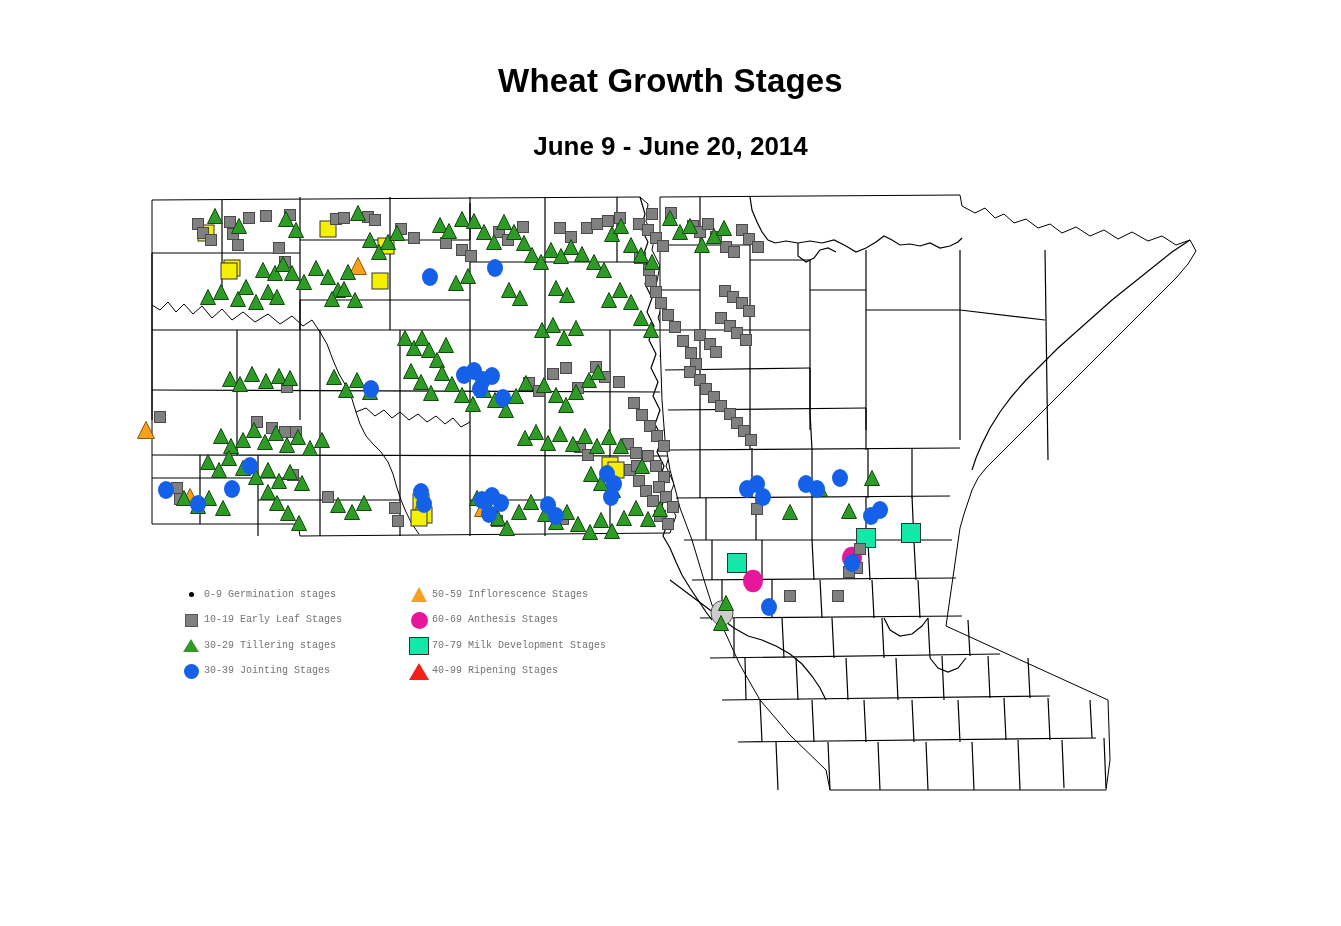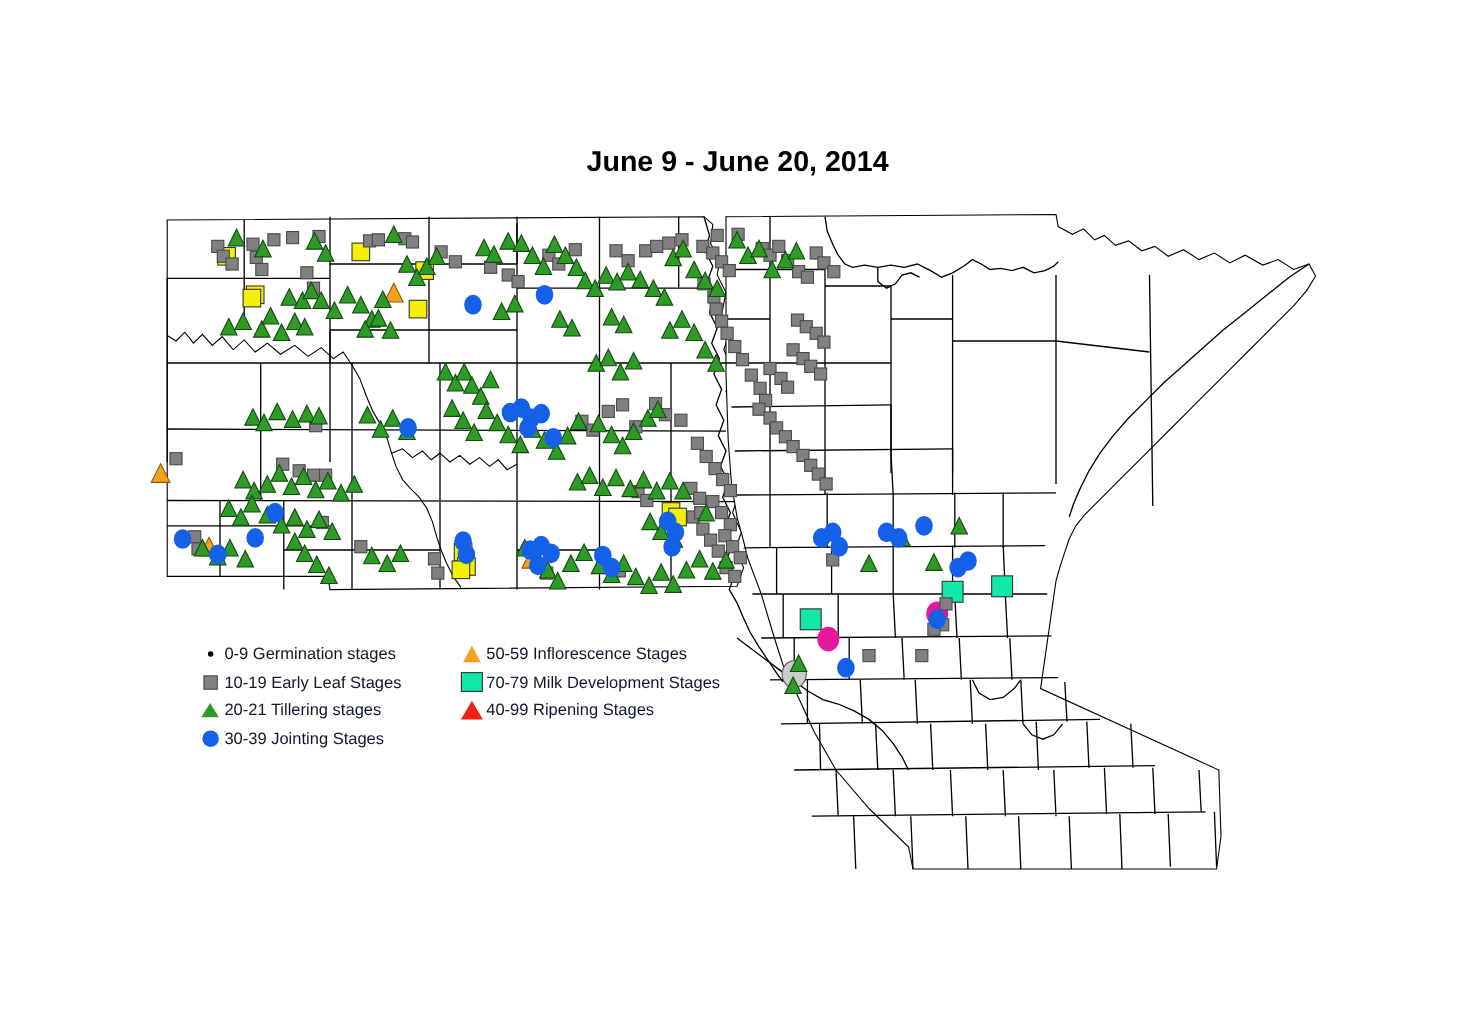--- a/index.html
+++ b/index.html
@@ -29,36 +29,37 @@
   svg#mapsvg{display:block;width:1341px;height:926px;}
 
   .county{fill:#ffffff;stroke:#000000;stroke-width:1;vector-effect:non-scaling-stroke;}
   .stateline{fill:none;stroke:#000000;stroke-width:1.2;vector-effect:non-scaling-stroke;}
   .water{fill:none;stroke:#000000;stroke-width:1;vector-effect:non-scaling-stroke;}
 
   
   #legend{position:absolute;left:178px;top:582px;width:470px;height:128px;}
   .lgcol{position:absolute;top:0;}
   .lgcol.left{left:0;width:240px;}
-  .lgcol.right{left:238px;width:240px;}
+  .lgcol.right{left:228px;width:240px;}
   .lgrow{position:relative;height:25.5px;display:flex;align-items:center;}
   .lgsym{width:26px;min-width:26px;height:22px;position:relative;display:flex;align-items:center;justify-content:center;}
-  .lglabel{font-size:15px;font-family:Liberation Sans, sans-serif;color:#0f172a;white-space:nowrap;line-height:1;}
+  .lglabel{font-size:10px;font-family:Liberation Mono, monospace;color:#737373;white-space:nowrap;line-height:1;}
 
   .sym-dot{width:5px;height:5px;border-radius:50%;background:#000;}
   .sym-sq{width:11px;height:11px;}
   .sym-sq.big{width:15px;height:15px;}
   .sym-tri{width:0;height:0;border-left:8px solid transparent;border-right:8px solid transparent;}
   .sym-circ{border-radius:50%;}
 </style>
 </head>
 <body>
 
 <div id="page">
 
+  <div class="title">Wheat Growth Stages</div>
   <div class="subtitle">June 9 - June 20, 2014</div>
 
   <div id="mapwrap">
     <svg id="mapsvg" viewBox="0 0 1341 926" xmlns="http://www.w3.org/2000/svg">
       <g id="county-layer" stroke="#000" fill="#fff" stroke-width="1">
 
         <path class="county" d="M152,200 L640,197 L648,204 L646,222 L655,234 L652,250 L660,266 L656,286 L664,300 L658,318 L666,336 L660,356 L668,372 L662,392 L670,410 L664,430 L672,448 L666,466 L674,484 L668,500 L676,516 L670,533 L300,536 L298,524 L152,524 Z"></path>
 
         <path class="stateline" d="M152,253 L300,253"></path>
         <path class="stateline" d="M300,240 L470,240"></path>
@@ -590,36 +591,42 @@
       <div class="lgrow">
         <span class="lgsym">
             <span class="sym-sq" style="background:#808080;border:1px solid #555;"></span>
           </span>
         <span class="lglabel">10-19 Early Leaf Stages</span>
       </div>
       <div class="lgrow">
         <span class="lgsym">
             <span class="sym-tri" style="border-bottom:13px solid #2e9b26;"></span>
           </span>
-        <span class="lglabel">20-21 Tillering stages</span>
+        <span class="lglabel">30-29 Tillering stages</span>
       </div>
       <div class="lgrow">
         <span class="lgsym">
             <span class="sym-circ" style="width:15px;height:15px;background:#1560e8;"></span>
           </span>
         <span class="lglabel">30-39 Jointing Stages</span>
       </div>
     </div>
 
     <div class="lgcol right">
       <div class="lgrow">
         <span class="lgsym">
             <span class="sym-tri" style="border-bottom:15px solid #f5a11e;"></span>
           </span>
         <span class="lglabel">50-59 Inflorescence Stages</span>
+      </div>
+      <div class="lgrow">
+        <span class="lgsym">
+            <span class="sym-circ" style="width:17px;height:17px;background:#e6179b;"></span>
+          </span>
+        <span class="lglabel">60-69 Anthesis Stages</span>
       </div>
       <div class="lgrow">
         <span class="lgsym">
             <span class="sym-sq big" style="background:#12e8a8;border:1px solid #333;width:18px;height:16px;"></span>
           </span>
         <span class="lglabel">70-79 Milk Development Stages</span>
       </div>
       <div class="lgrow">
         <span class="lgsym">
             <span class="sym-tri" style="border-bottom:17px solid #f41f16;border-left-width:10px;border-right-width:10px;"></span>

